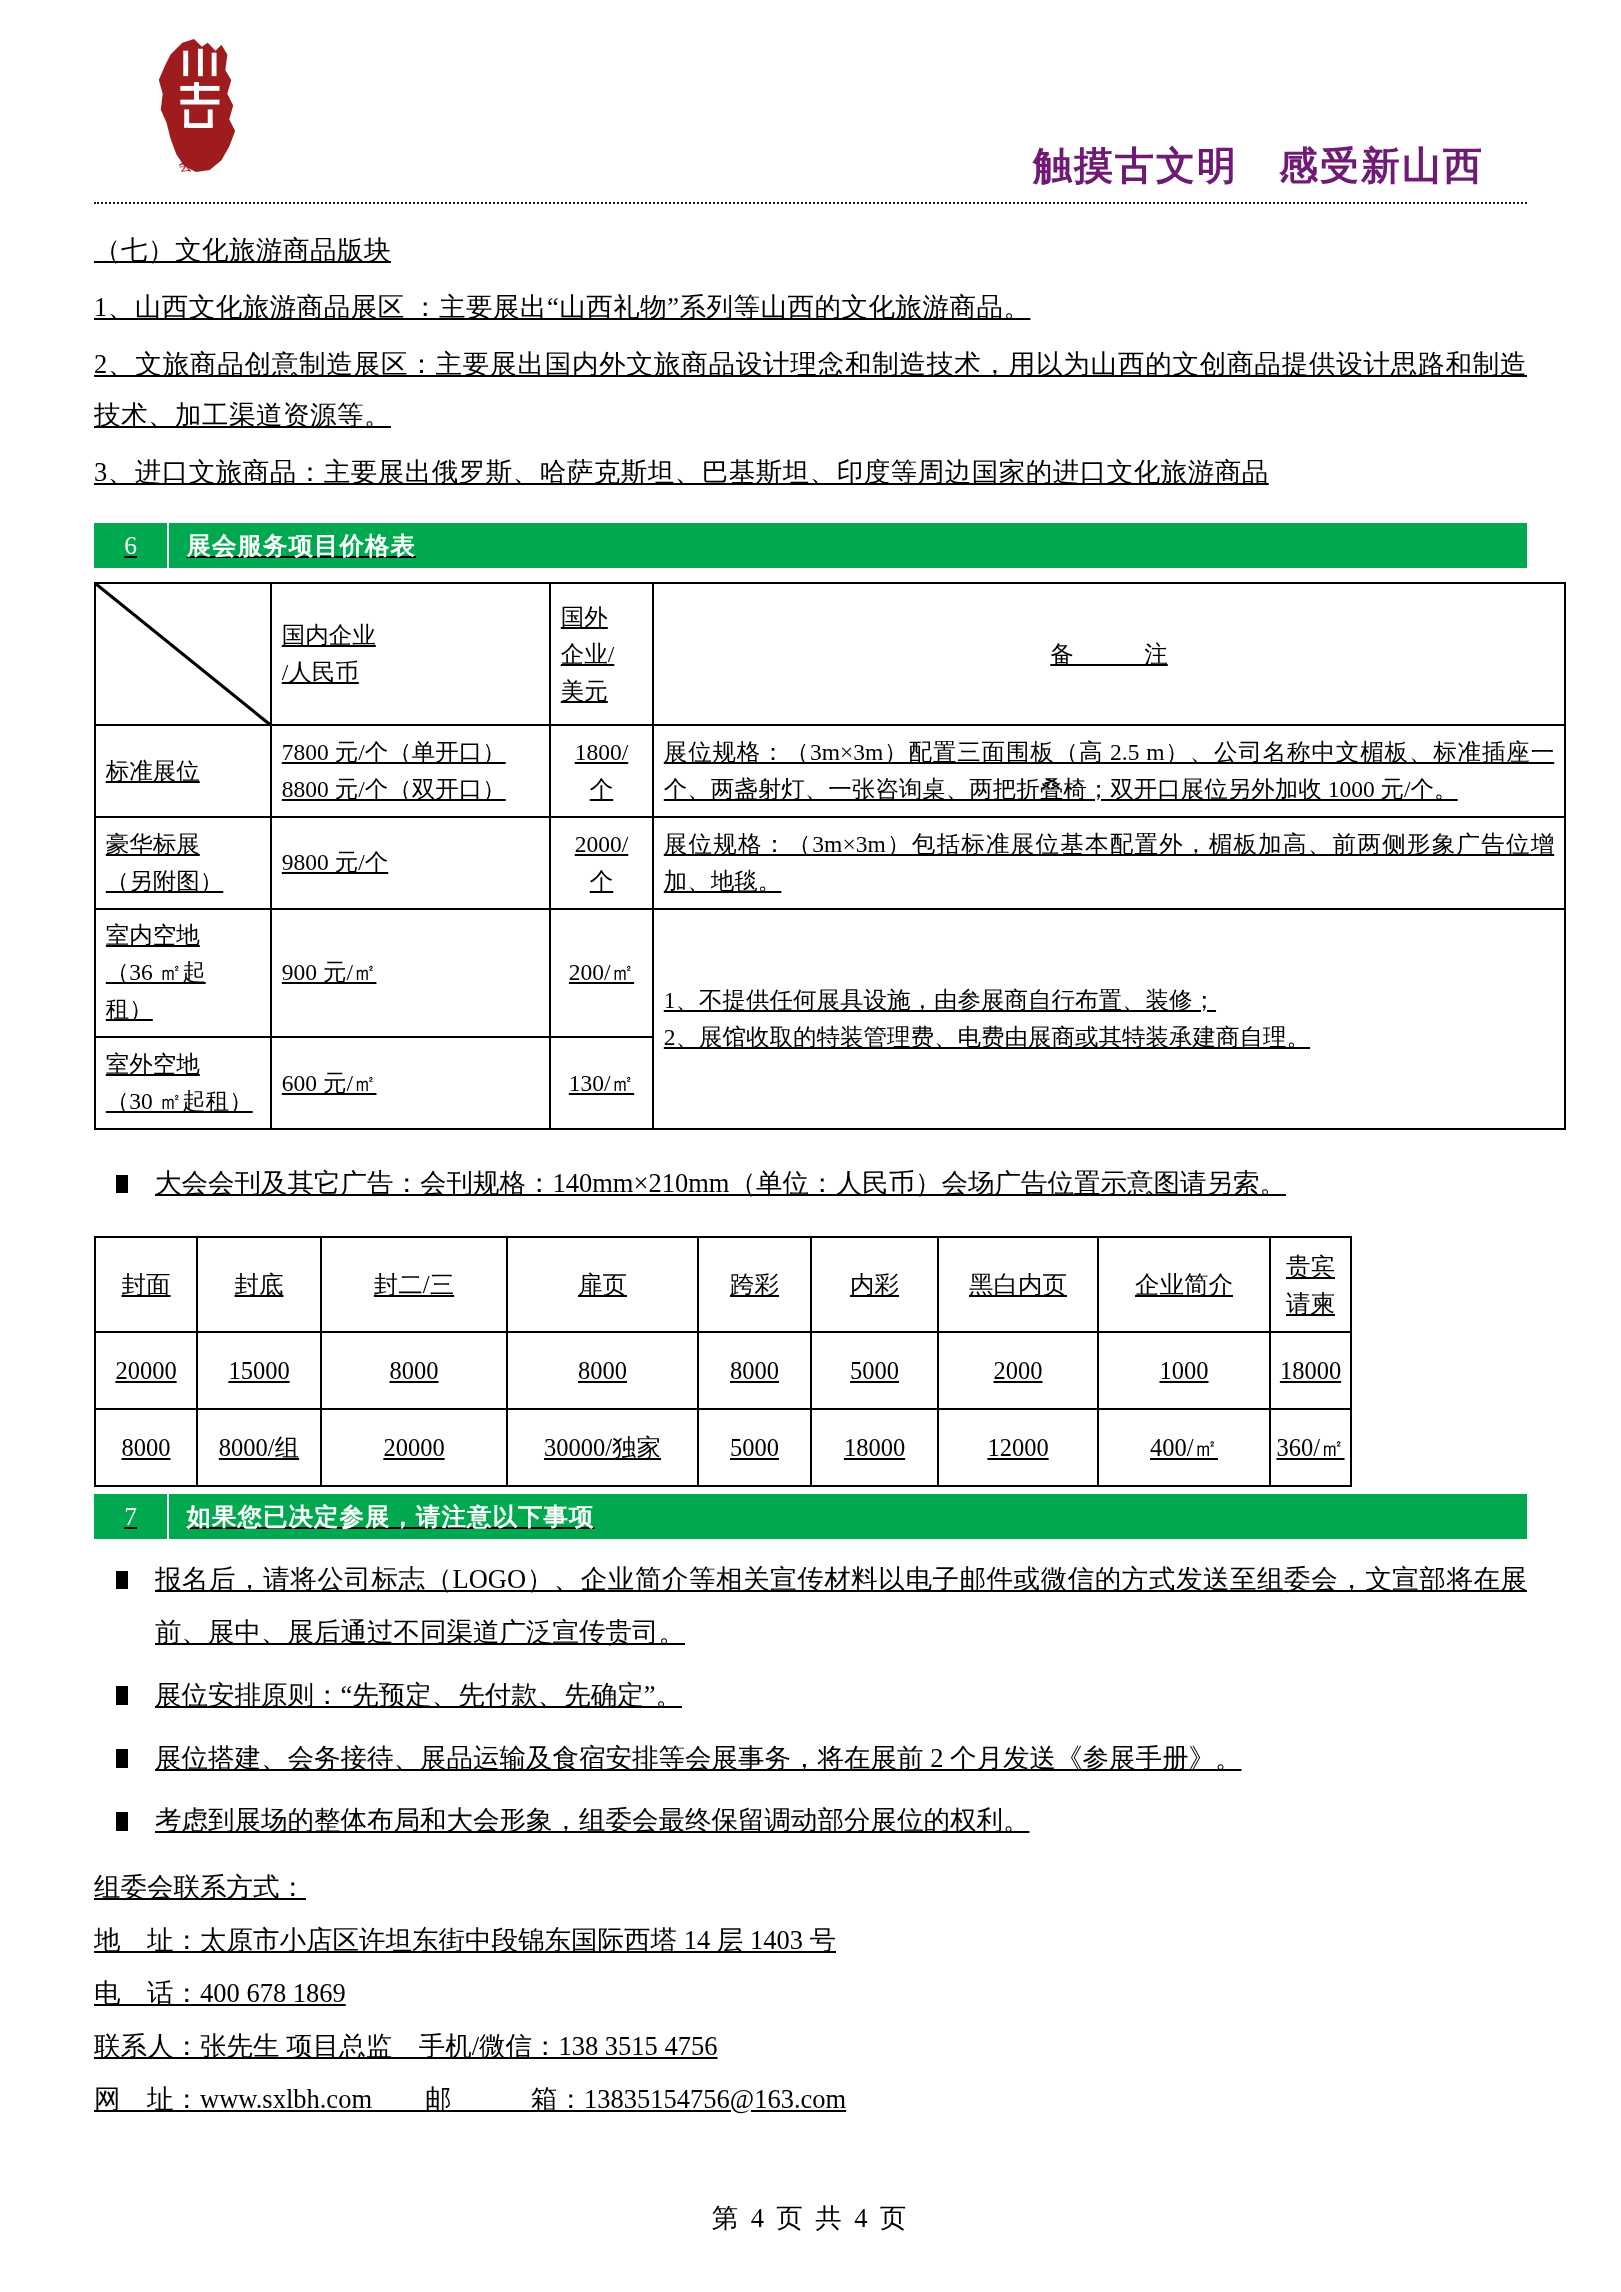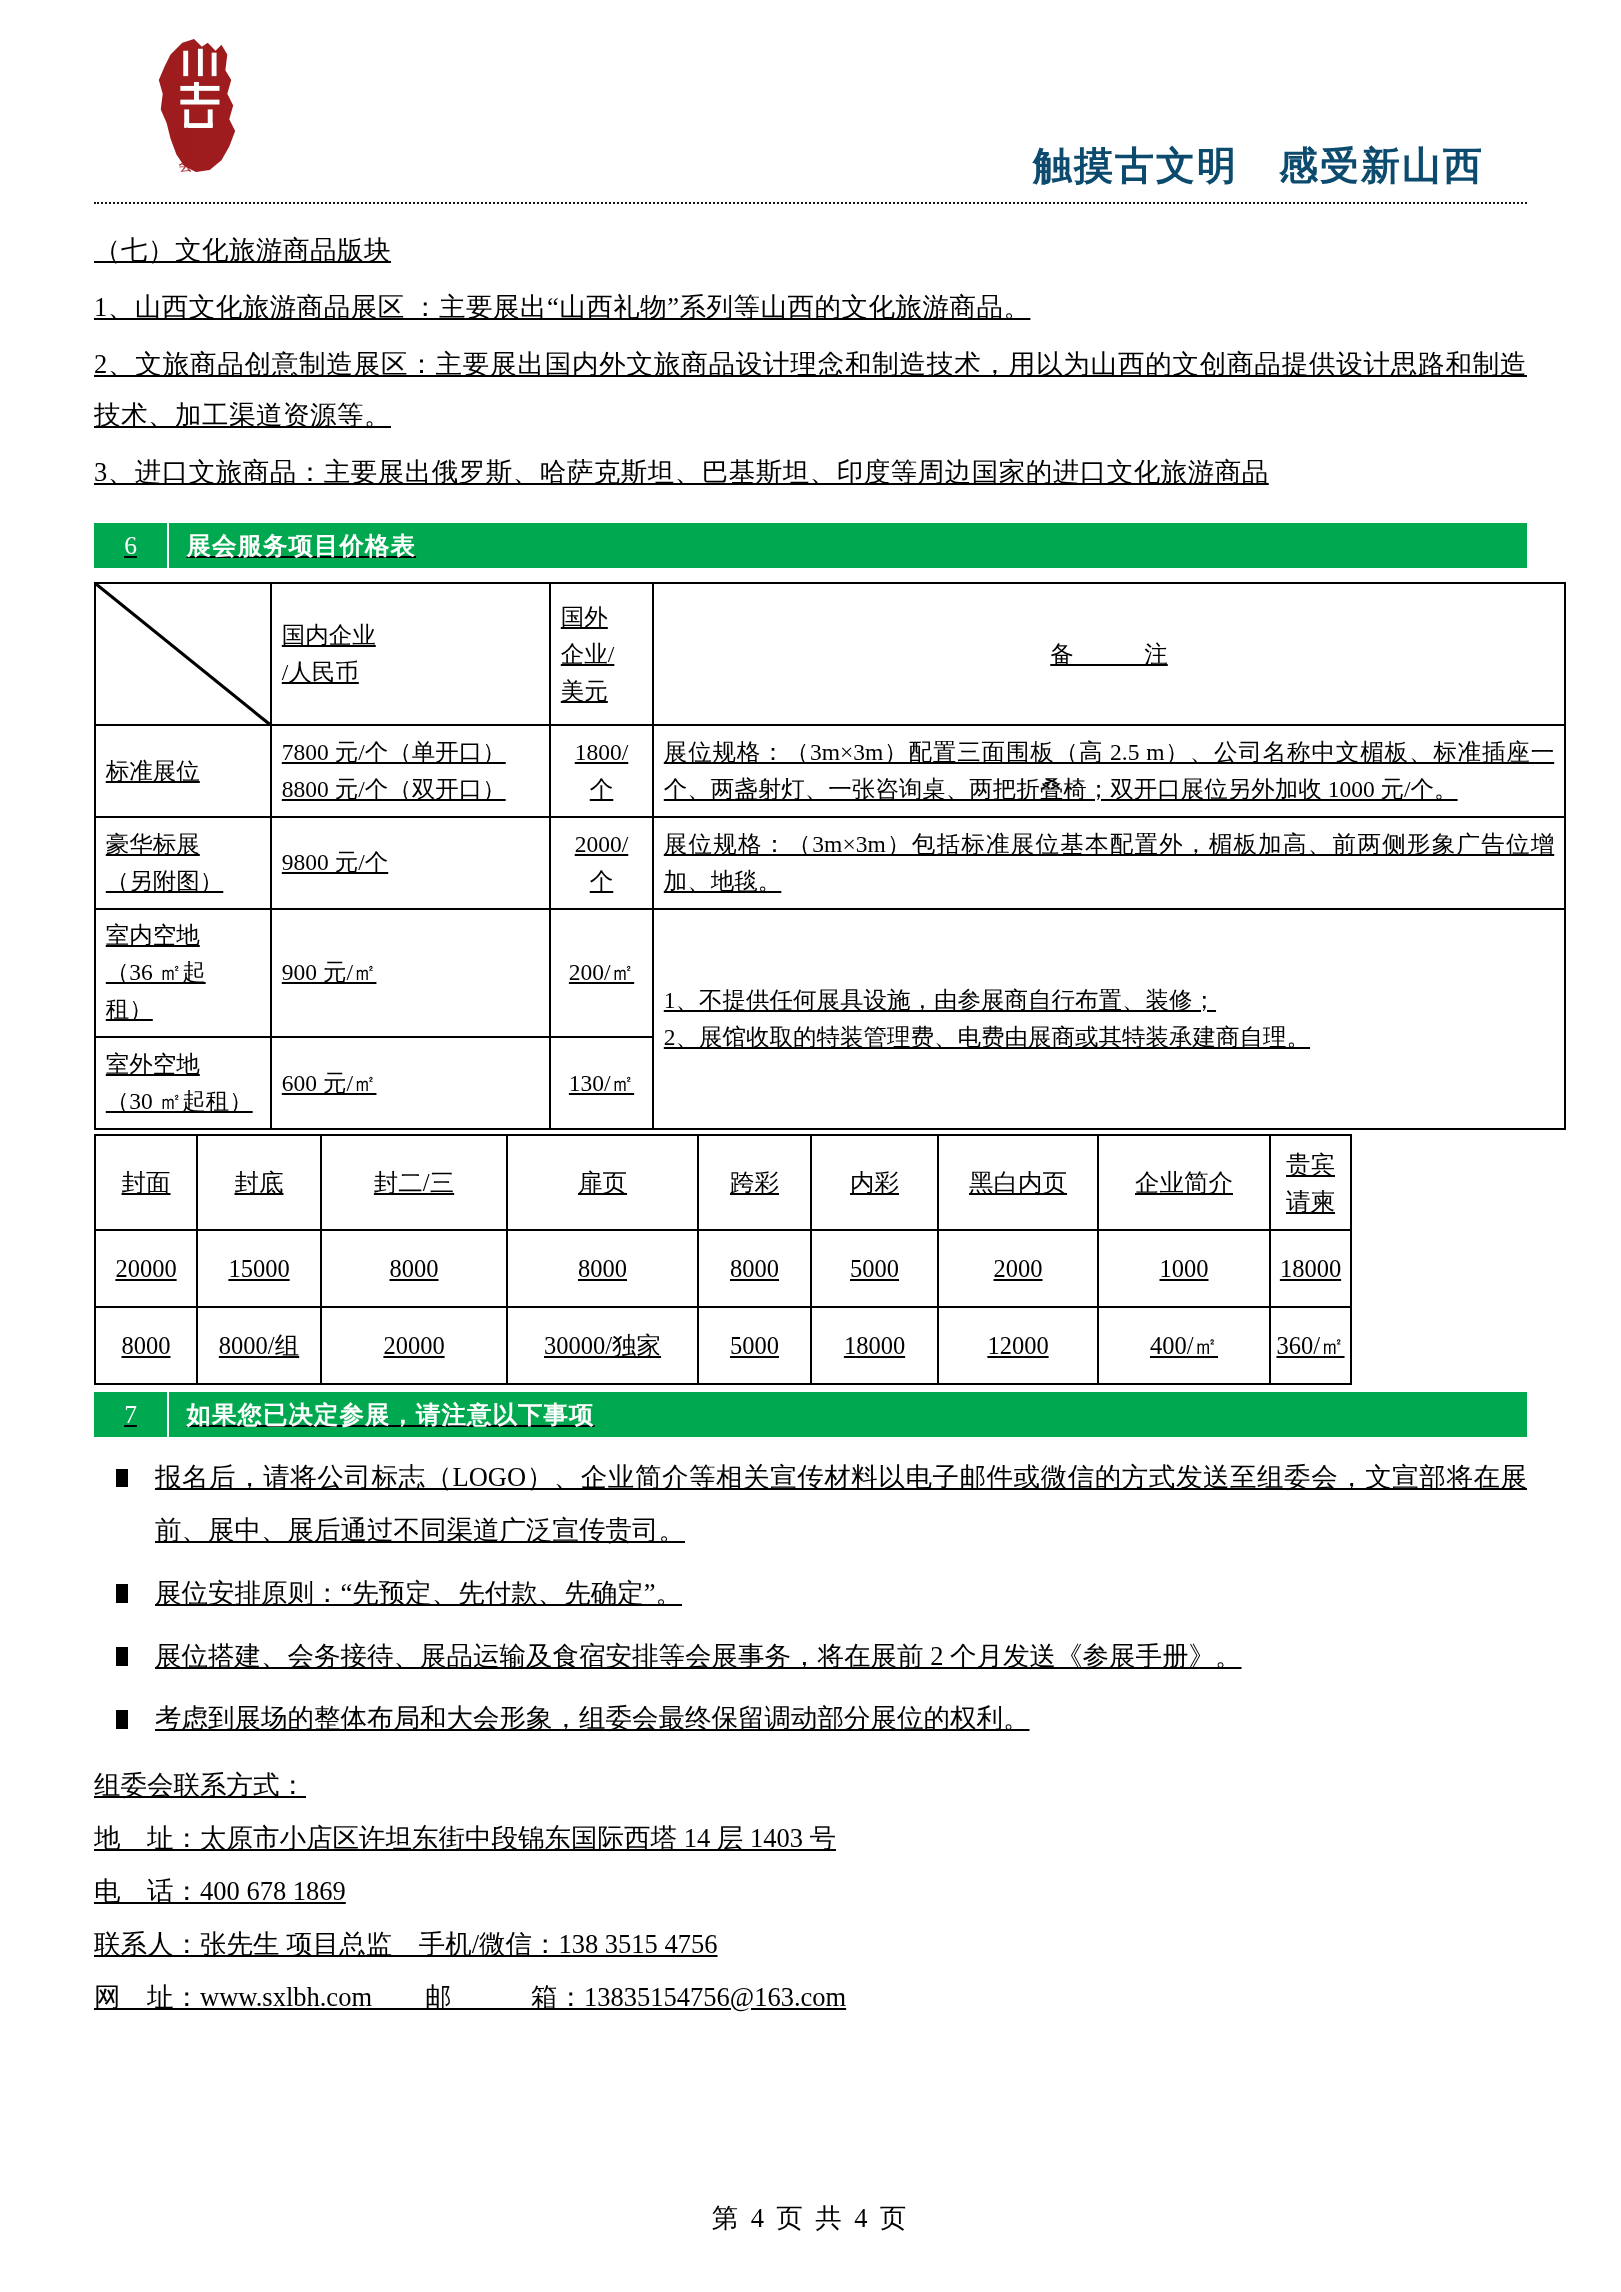--- a/index.html
+++ b/index.html
@@ -40,21 +40,21 @@
   .logo-svg { display:block; }
 
   .header-slogan {
     position: absolute;
     right: 137px;
     top: 139px;
     font-family: "Liberation Sans", "DejaVu Sans", sans-serif;
     font-size: 39px;
     font-weight: 700;
     letter-spacing: 2px;
-    color: #0c4a6e;
+    color: #701a75;
     white-space: pre;
   }
   .header-rule {
     position: absolute;
     left: 94px;
     top: 202px;
     width: 1433px;
     height: 2.9px;
     border-top: 2.9px dotted #1a1a1a;
   }
@@ -357,20 +357,24 @@
           <td class="cell-left">
             <div>室外空地</div>
             <div>（30 ㎡起租）</div>
           </td>
           <td class="cell-left">600 元/㎡</td>
           <td class="cell-center">130/㎡</td>
         </tr>
       </tbody>
     </table>
 
+    <div class="single-note">
+      <span class="sq"></span>
+      <span>大会会刊及其它广告：会刊规格：140mm×210mm（单位：人民币）会场广告位置示意图请另索。</span>
+    </div>
 
     <table class="ad-table">
       <colgroup>
         <col class="ac0">
           <col class="ac1">
           <col class="ac2">
           <col class="ac3">
           <col class="ac4">
         <col class="ac5">
           <col class="ac6">

